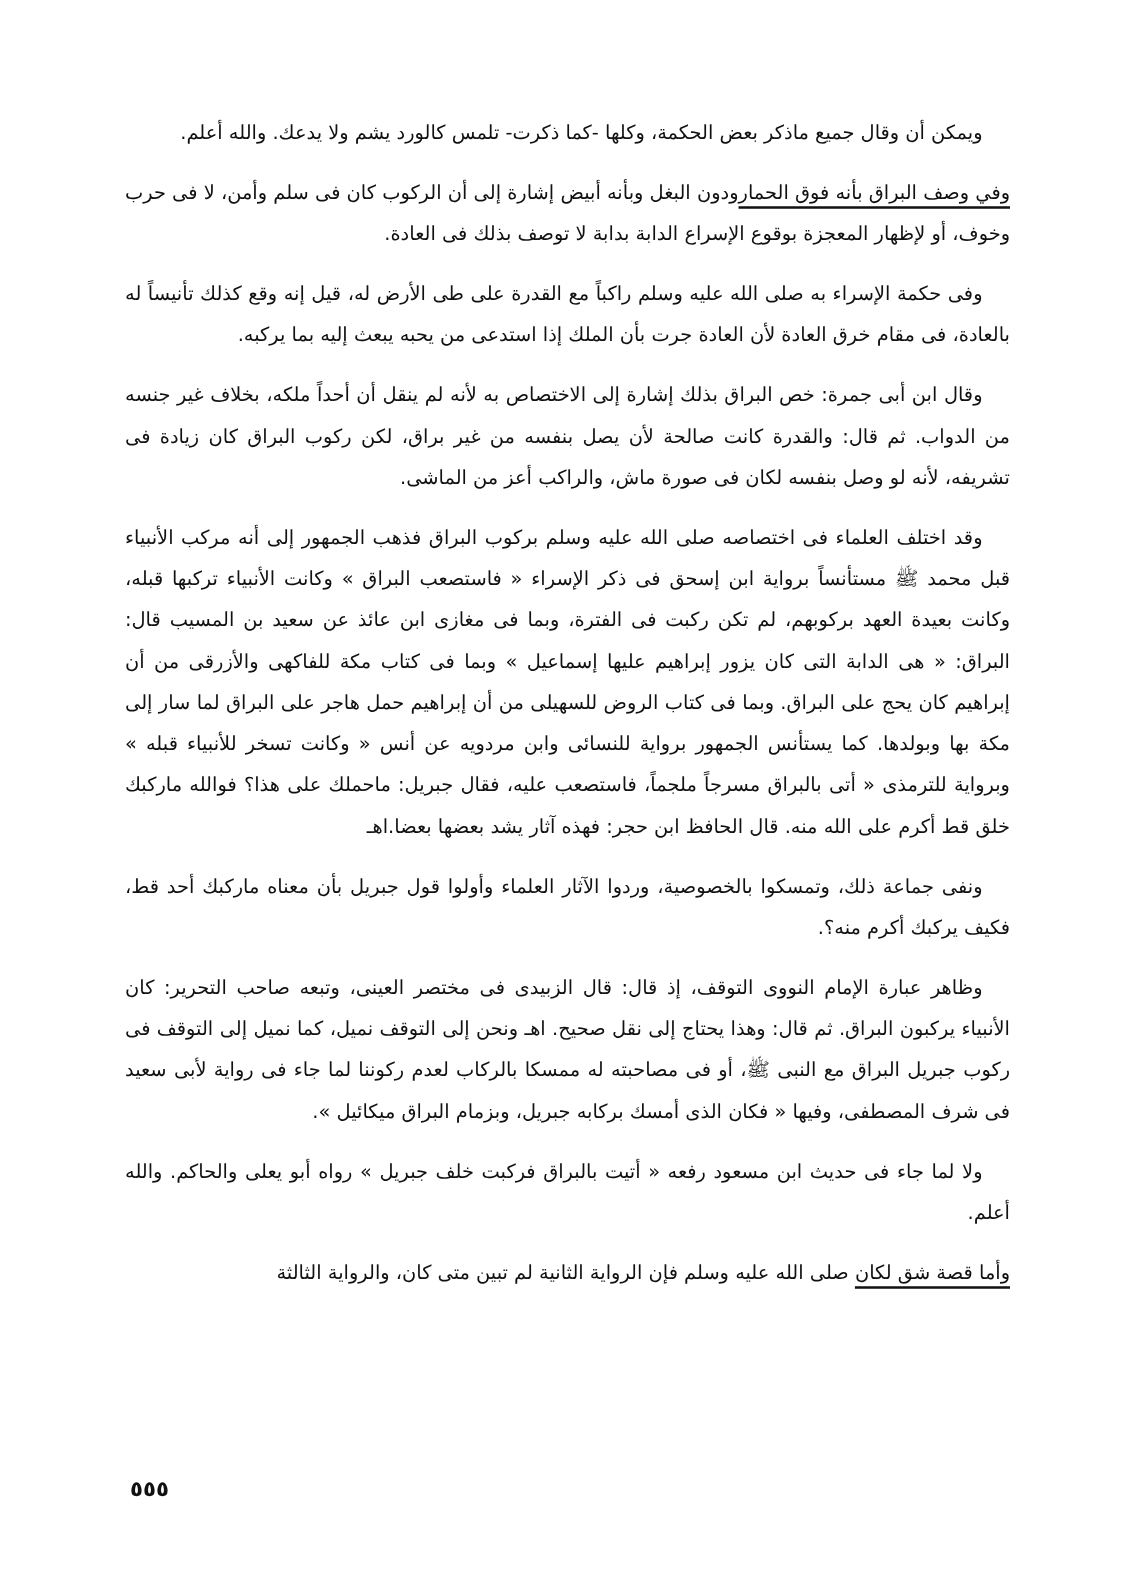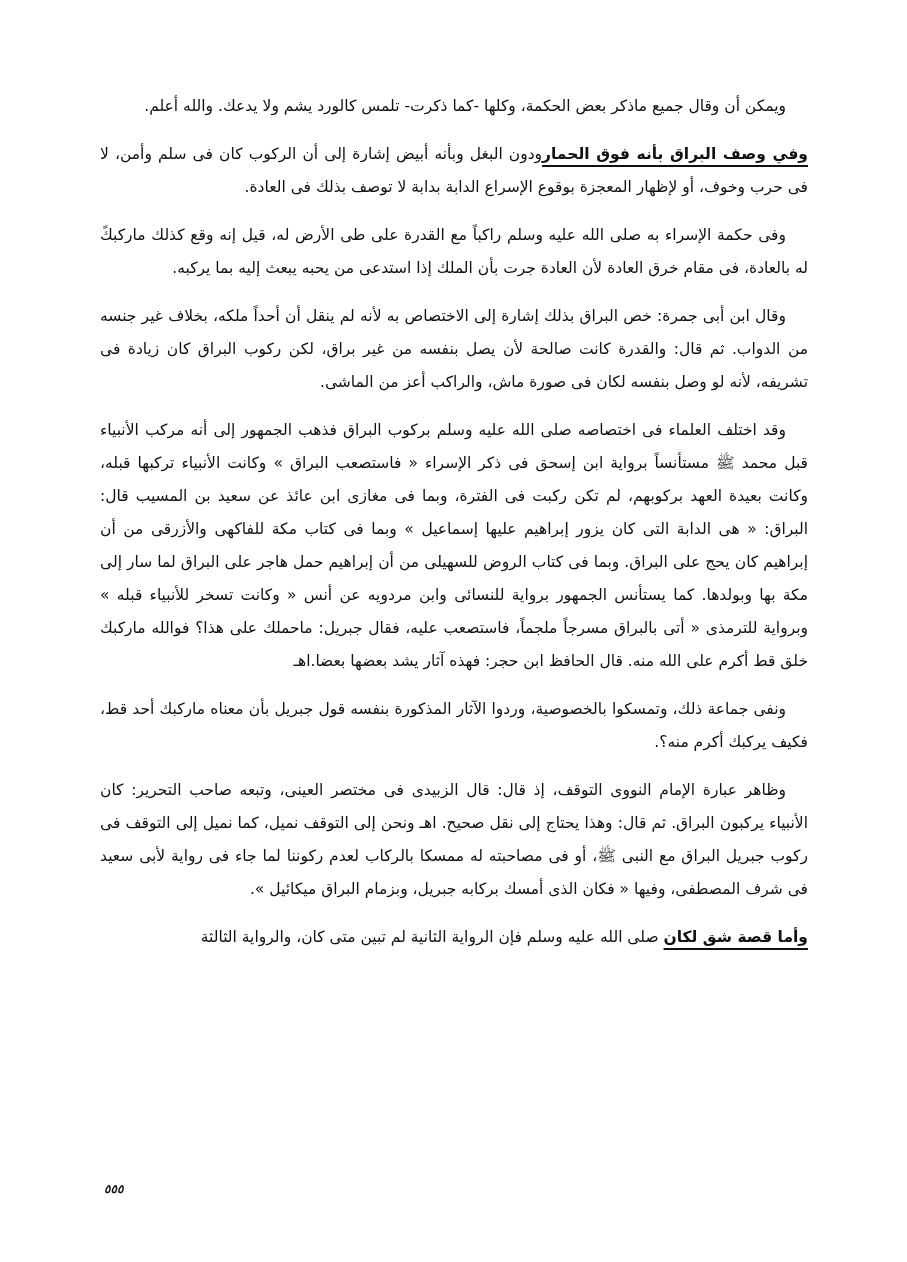--- a/index.html
+++ b/index.html
@@ -27,51 +27,51 @@
     font-size: 15.5px;
     line-height: 33px;
     text-align: justify;
     text-align-last: right;
   }
   .para .indent {
     display: inline-block;
     width: 22px;
   }
   .heading-lead {
-    font-weight: bold;
+    font-weight: normal;
     text-decoration: underline;
     text-underline-offset: 6px;
     text-decoration-thickness: 2px;
   }
   .page-number {
     position: absolute;
     left: 104px;
     top: 1182px;
-    font-size: 12px;
+    font-size: 17px;
     font-weight: bold;
     direction: rtl;
     letter-spacing: 2px;
-    font-style: italic;
   }
 </style>
 </head>
 <body>
 
 <div class="page">
   <p class="para"><span class="indent"></span><span>ويمكن أن وقال جميع ماذكر بعض الحكمة، وكلها -كما ذكرت- تلمس كالورد يشم ولا يدعك. والله أعلم.</span></p>
 
   <p class="para"><span class="heading-lead">وفي وصف البراق بأنه فوق الحمار</span><span>ودون البغل وبأنه أبيض إشارة إلى أن الركوب كان فى سلم وأمن، لا فى حرب وخوف، أو لإظهار المعجزة بوقوع الإسراع الدابة بدابة لا توصف بذلك فى العادة.</span></p>
 
-  <p class="para"><span class="indent"></span><span>وفى حكمة الإسراء به صلى الله عليه وسلم راكباً مع القدرة على طى الأرض له، قيل إنه وقع كذلك ماركبكً له بالعادة، فى مقام خرق العادة لأن العادة جرت بأن الملك إذا استدعى من يحبه يبعث إليه بما يركبه.</span></p>
+  <p class="para"><span class="indent"></span><span>وفى حكمة الإسراء به صلى الله عليه وسلم راكباً مع القدرة على طى الأرض له، قيل إنه وقع كذلك تأنيساً له بالعادة، فى مقام خرق العادة لأن العادة جرت بأن الملك إذا استدعى من يحبه يبعث إليه بما يركبه.</span></p>
 
   <p class="para"><span class="indent"></span><span>وقال ابن أبى جمرة: خص البراق بذلك إشارة إلى الاختصاص به لأنه لم ينقل أن أحداً ملكه، بخلاف غير جنسه من الدواب. ثم قال: والقدرة كانت صالحة لأن يصل بنفسه من غير براق، لكن ركوب البراق كان زيادة فى تشريفه، لأنه لو وصل بنفسه لكان فى صورة ماش، والراكب أعز من الماشى.</span></p>
 
   <p class="para"><span class="indent"></span><span>وقد اختلف العلماء فى اختصاصه صلى الله عليه وسلم بركوب البراق فذهب الجمهور إلى أنه مركب الأنبياء قبل محمد ﷺ مستأنساً برواية ابن إسحق فى ذكر الإسراء « فاستصعب البراق » وكانت الأنبياء تركبها قبله، وكانت بعيدة العهد بركوبهم، لم تكن ركبت فى الفترة، وبما فى مغازى ابن عائذ عن سعيد بن المسيب قال: البراق: « هى الدابة التى كان يزور إبراهيم عليها إسماعيل » وبما فى كتاب مكة للفاكهى والأزرقى من أن إبراهيم كان يحج على البراق. وبما فى كتاب الروض للسهيلى من أن إبراهيم حمل هاجر على البراق لما سار إلى مكة بها وبولدها. كما يستأنس الجمهور برواية للنسائى وابن مردويه عن أنس « وكانت تسخر للأنبياء قبله » وبرواية للترمذى « أتى بالبراق مسرجاً ملجماً، فاستصعب عليه، فقال جبريل: ماحملك على هذا؟ فوالله ماركبك خلق قط أكرم على الله منه. قال الحافظ ابن حجر: فهذه آثار يشد بعضها بعضا.اهـ</span></p>
 
-  <p class="para"><span class="indent"></span><span>ونفى جماعة ذلك، وتمسكوا بالخصوصية، وردوا الآثار المذكورة بنفسه قول جبريل بأن معناه ماركبك أحد قط، فكيف يركبك أكرم منه؟.</span></p>
+  <p class="para"><span class="indent"></span><span>ونفى جماعة ذلك، وتمسكوا بالخصوصية، وردوا الآثار العلماء وأولوا قول جبريل بأن معناه ماركبك أحد قط، فكيف يركبك أكرم منه؟.</span></p>
 
   <p class="para"><span class="indent"></span><span>وظاهر عبارة الإمام النووى التوقف، إذ قال: قال الزبيدى فى مختصر العينى، وتبعه صاحب التحرير: كان الأنبياء يركبون البراق. ثم قال: وهذا يحتاج إلى نقل صحيح. اهـ ونحن إلى التوقف نميل، كما نميل إلى التوقف فى ركوب جبريل البراق مع النبى ﷺ، أو فى مصاحبته له ممسكا بالركاب لعدم ركوننا لما جاء فى رواية لأبى سعيد فى شرف المصطفى، وفيها « فكان الذى أمسك بركابه جبريل، وبزمام البراق ميكائيل ».</span></p>
 
+  <p class="para"><span class="indent"></span><span>ولا لما جاء فى حديث ابن مسعود رفعه « أتيت بالبراق فركبت خلف جبريل » رواه أبو يعلى والحاكم. والله أعلم.</span></p>
 
   <p class="para"><span class="heading-lead">وأما قصة شق لكان</span><span> صلى الله عليه وسلم فإن الرواية الثانية لم تبين متى كان، والرواية الثالثة</span></p>
 </div>
 
 <div class="page-number">٥٥٥</div>
 
 </body></html>

